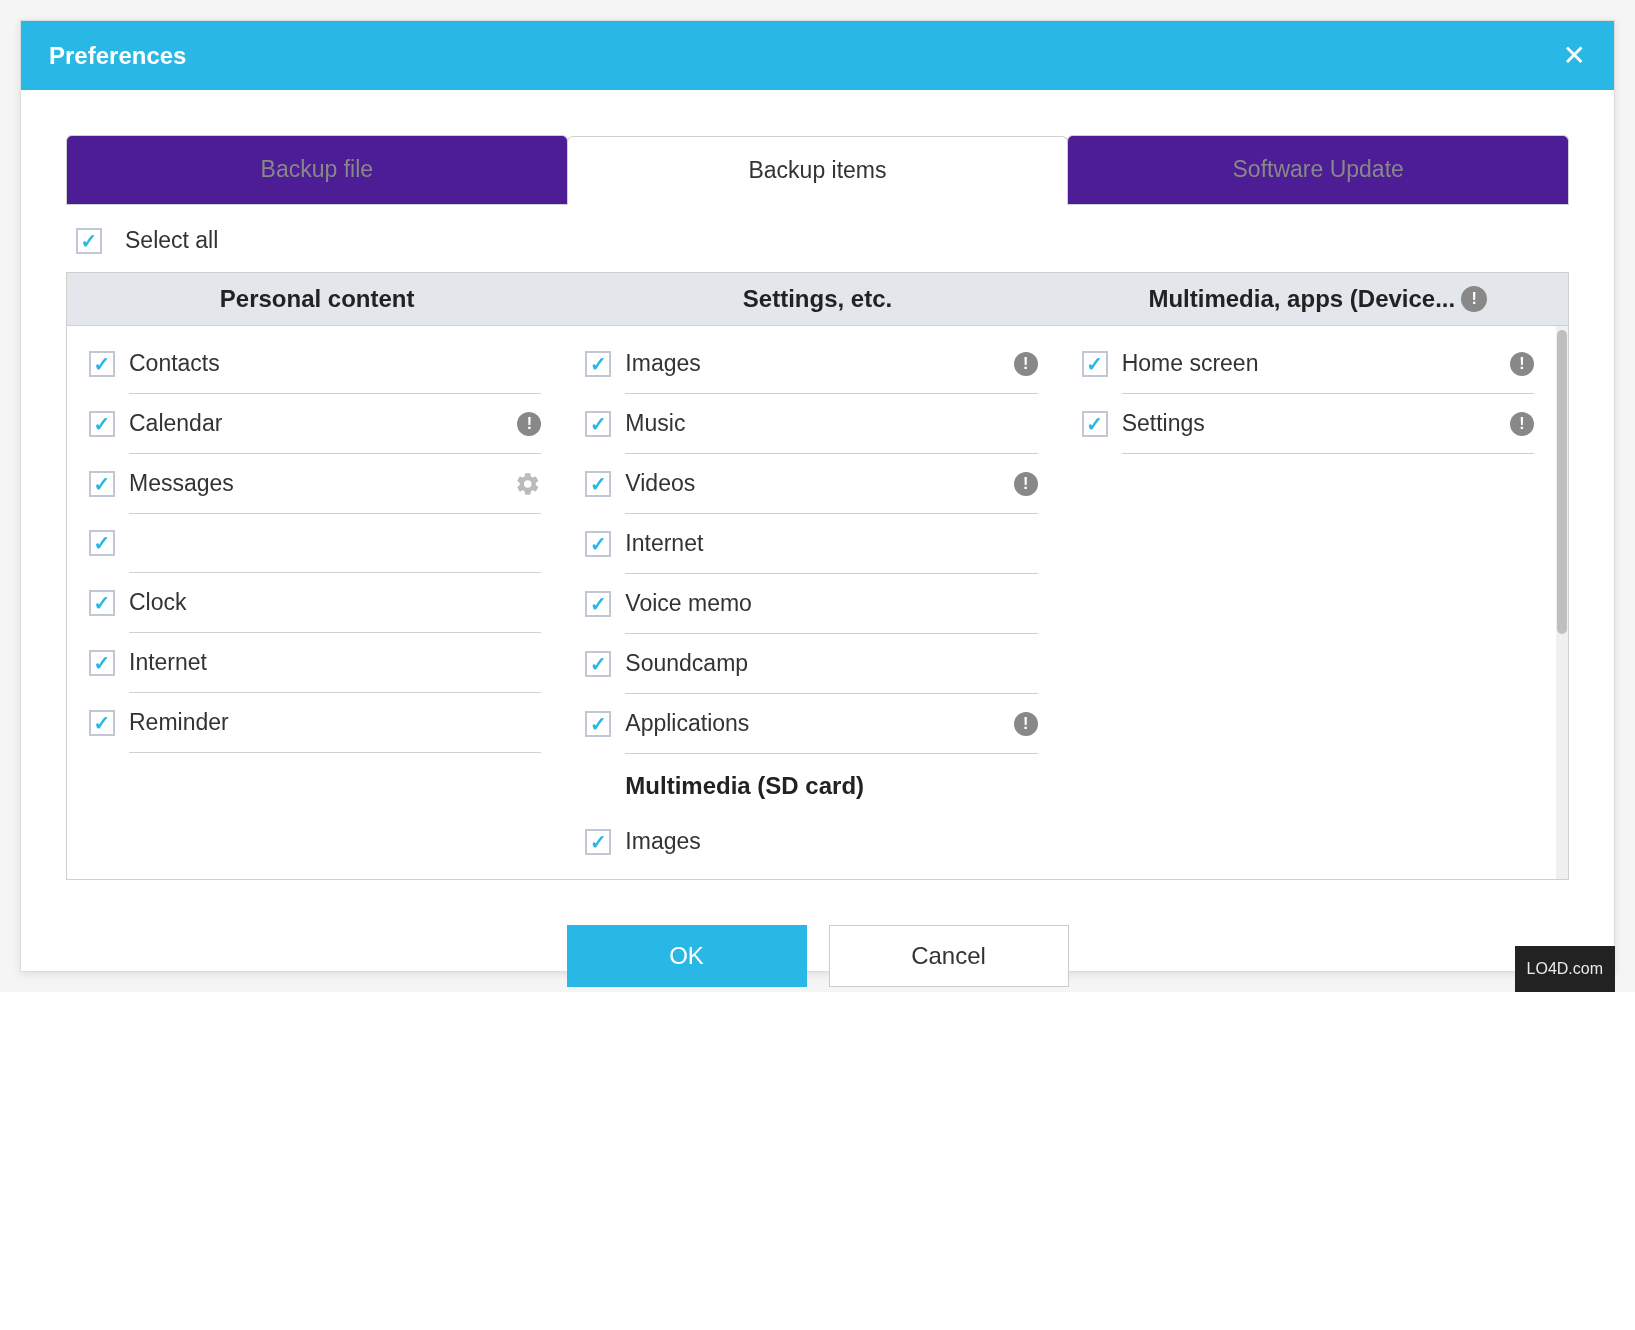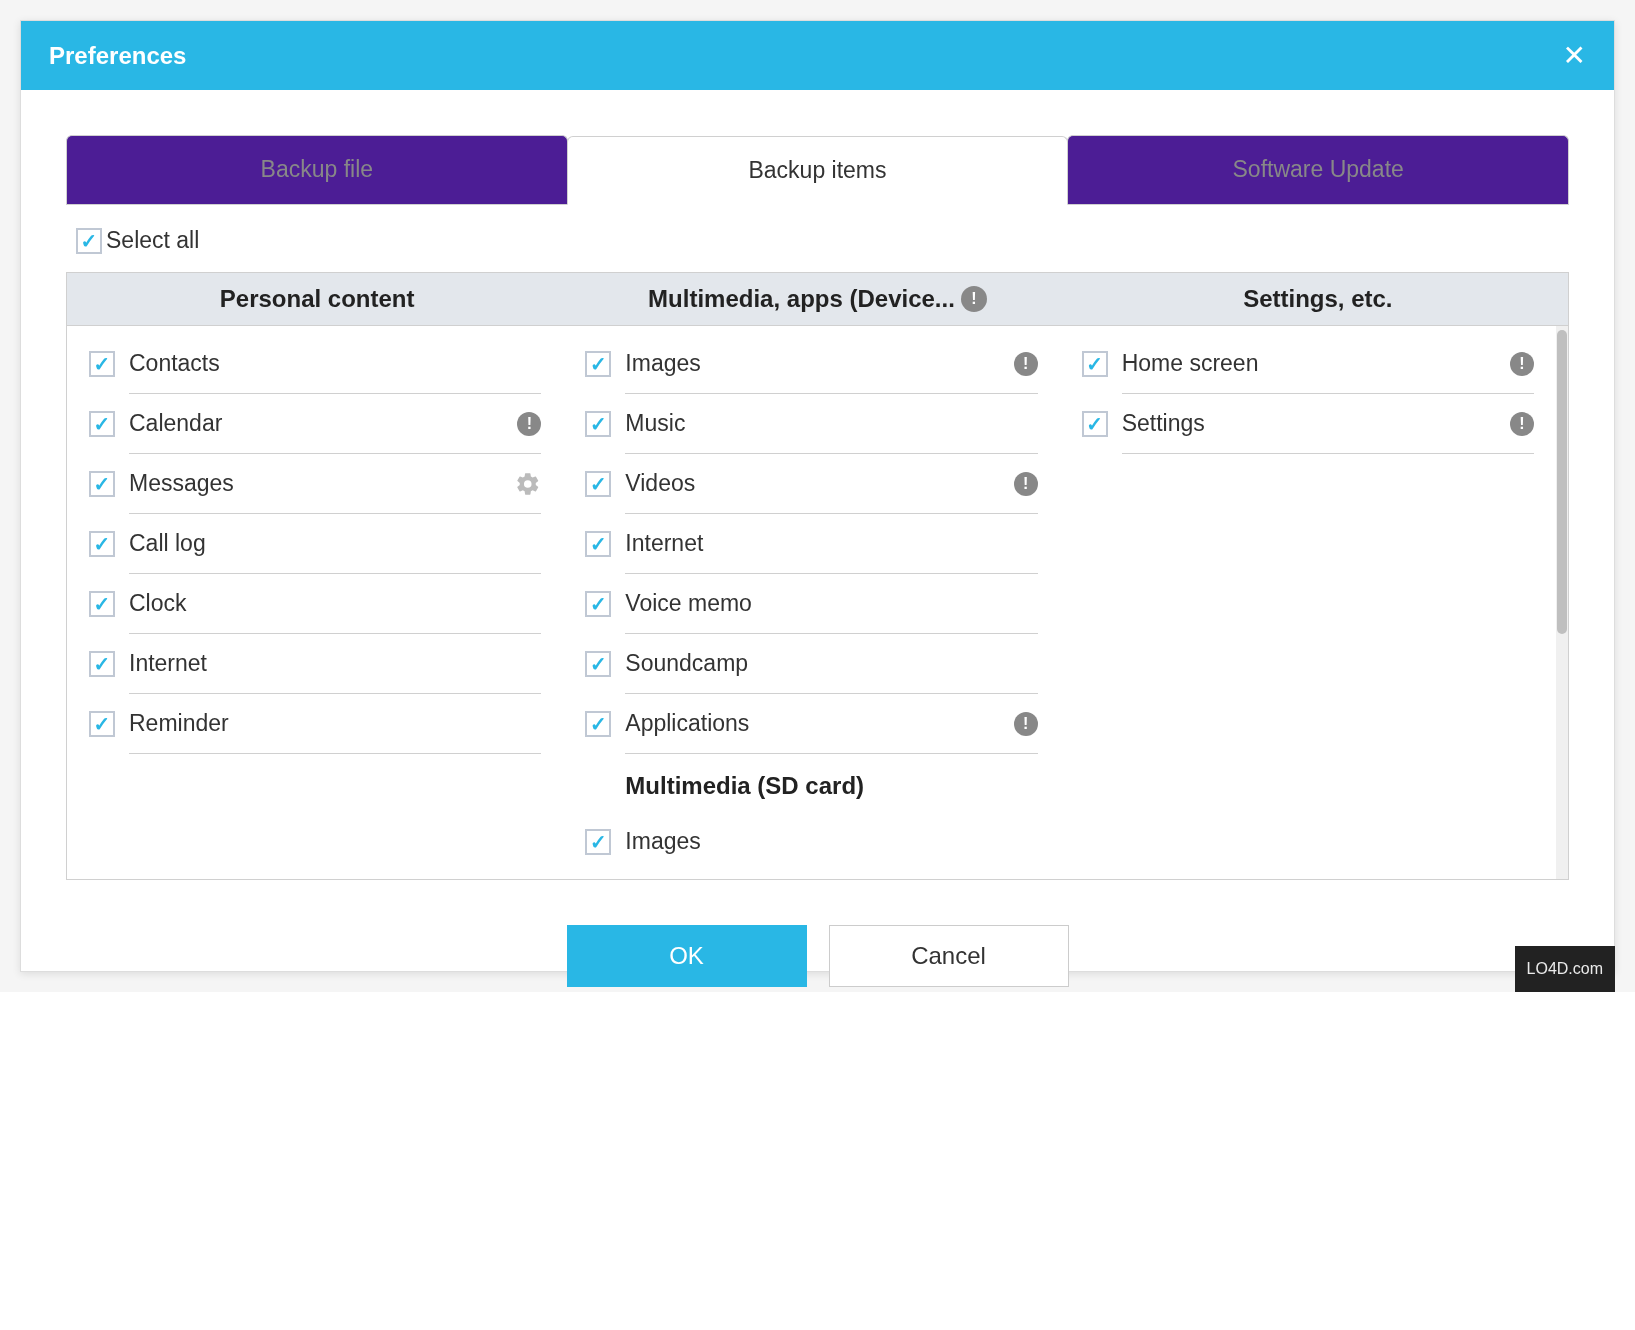--- a/index.html
+++ b/index.html
@@ -68,21 +68,21 @@
   color: #333;
   position: relative;
   top: 1px;
   border-bottom: 1px solid #fff;
 }
 .tab + .tab { margin-left: -1px; }
 .select-all {
   padding: 22px 10px 18px 10px;
   display: flex;
   align-items: center;
-  gap: 4px;
+  gap: 23px;
   font-size: 23px;
   color: #333;
 }
 .checkbox {
   width: 26px;
   height: 26px;
   border: 2px solid #c0c8d4;
   display: inline-flex;
   align-items: center;
   justify-content: center;
@@ -253,25 +253,25 @@
         <span class="checkbox checked"></span>
         <span>Select all</span>
       </div>
 
       <div class="grid-wrap">
         <div class="grid-header">
           <div class="col-head">
             <span>Personal content</span>
           </div>
           <div class="col-head">
+            <span>Settings, etc.</span>
+          </div>
+          <div class="col-head">
             <span>Multimedia, apps (Device...</span>
             <span class="info-icon small"></span>
-          </div>
-          <div class="col-head">
-            <span>Settings, etc.</span>
           </div>
         </div>
 
         <div class="grid-body">
 
           <div class="col">
             <div class="item">
               <span class="checkbox checked"></span>
               <span class="item-label">Contacts</span>
             </div>
@@ -290,21 +290,20 @@
               <span class="gear-icon">
                 <svg width="26" height="26" viewBox="0 0 24 24" fill="#bbb">
                     <path d="M19.14,12.94a7,7,0,0,0,.05-.94,7,7,0,0,0-.05-.94l2.11-1.65a.5.5,0,0,0,.12-.64l-2-3.46a.5.5,0,0,0-.61-.22l-2.49,1a7,7,0,0,0-1.63-.94l-.38-2.65A.5.5,0,0,0,13.77,2H9.77a.5.5,0,0,0-.49.42L8.9,5.07a7,7,0,0,0-1.63.94l-2.49-1a.5.5,0,0,0-.61.22l-2,3.46a.5.5,0,0,0,.12.64L4.4,11a7,7,0,0,0-.05.94,7,7,0,0,0,.05.94L2.29,14.53a.5.5,0,0,0-.12.64l2,3.46a.5.5,0,0,0,.61.22l2.49-1a7,7,0,0,0,1.63.94l.38,2.65a.5.5,0,0,0,.49.42h4a.5.5,0,0,0,.49-.42l.38-2.65a7,7,0,0,0,1.63-.94l2.49,1a.5.5,0,0,0,.61-.22l2-3.46a.5.5,0,0,0-.12-.64ZM11.77,15.5A3.5,3.5,0,1,1,15.27,12,3.5,3.5,0,0,1,11.77,15.5Z"></path>
                   </svg>
               </span>
             </div>
             <div class="item-underline"></div>
 
             <div class="item">
               <span class="checkbox checked"></span>
-              <span class="item-label">Call log</span>
             </div>
             <div class="item-underline"></div>
 
             <div class="item">
               <span class="checkbox checked"></span>
               <span class="item-label">Clock</span>
             </div>
             <div class="item-underline"></div>
 
             <div class="item">

